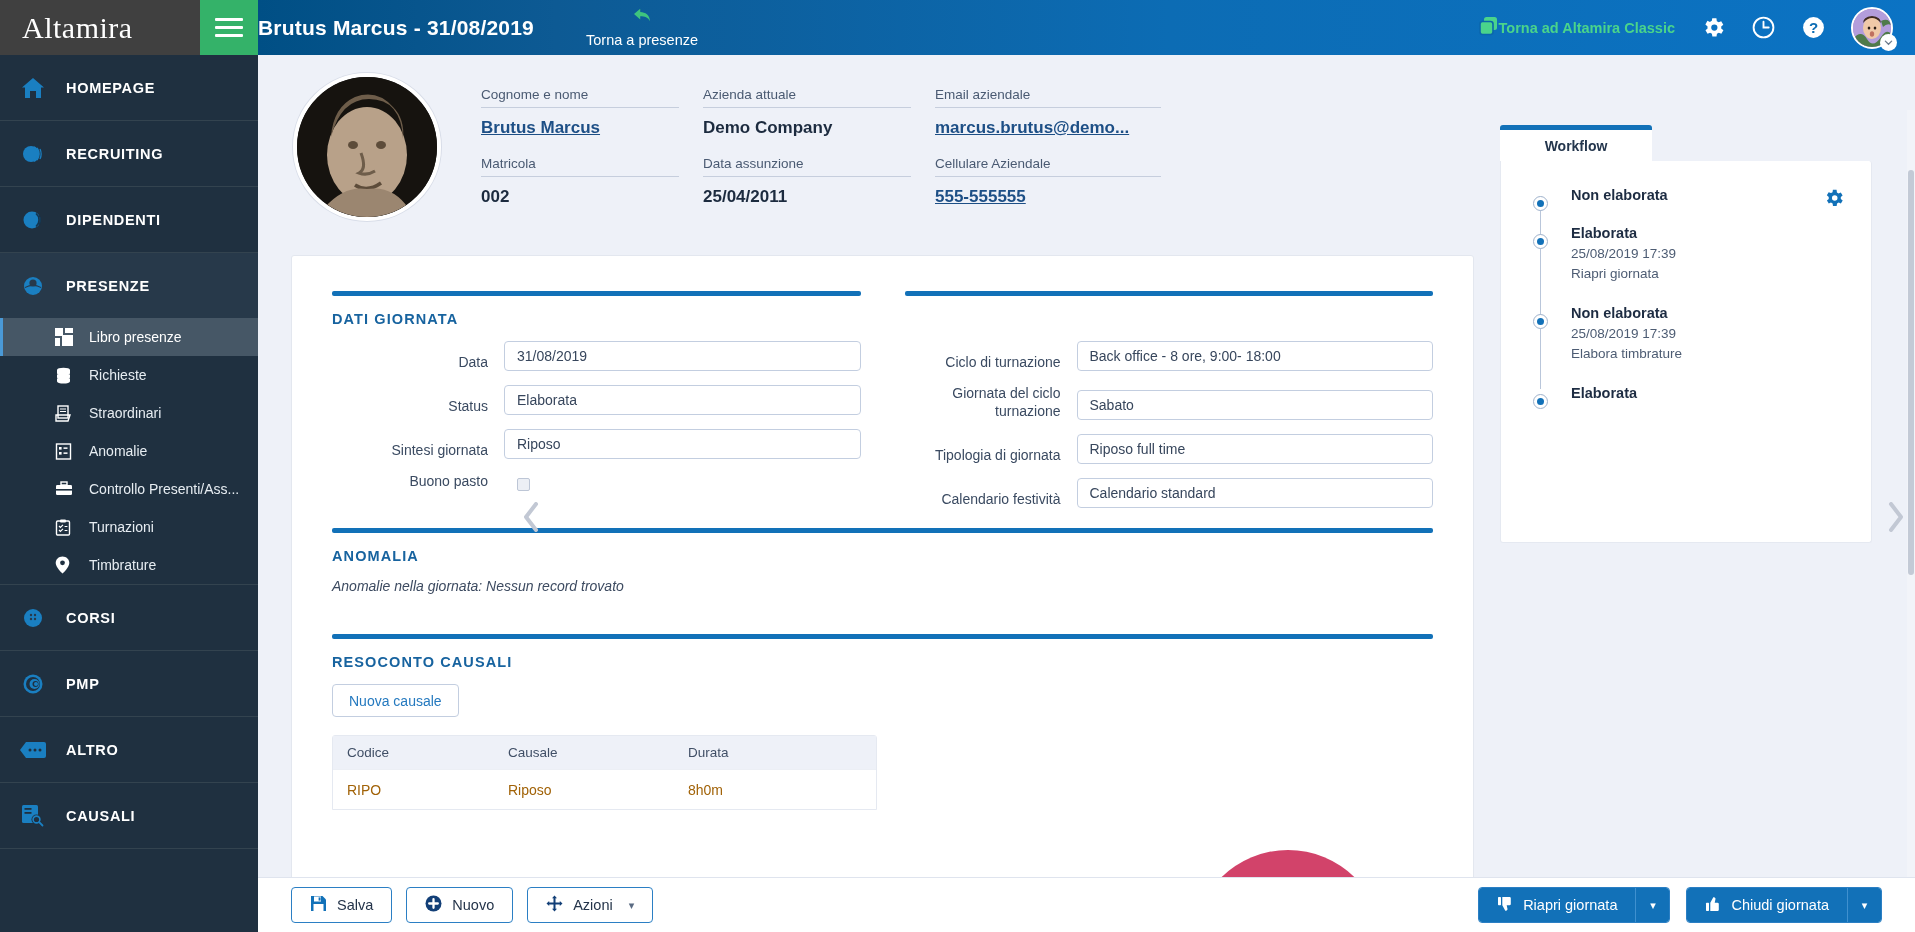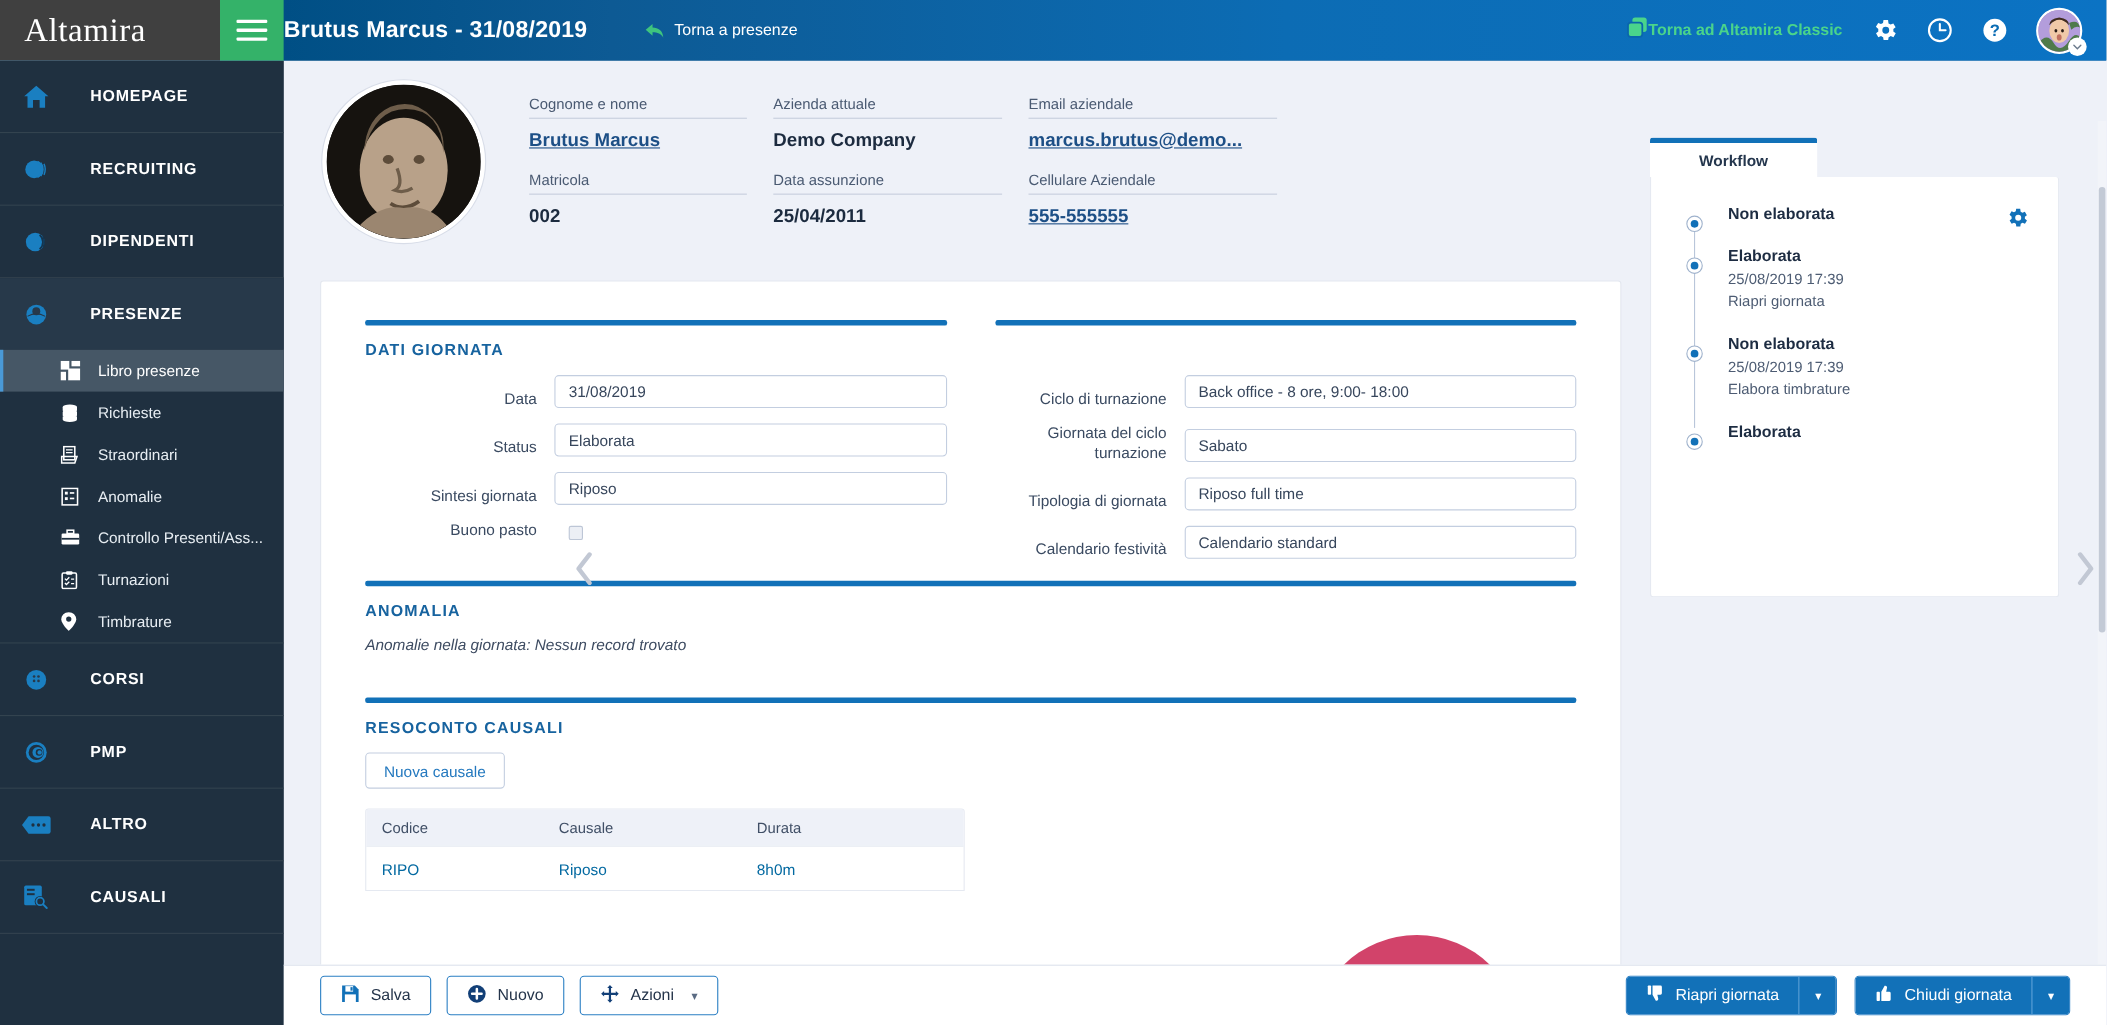--- a/index.html
+++ b/index.html
@@ -38,21 +38,21 @@
   }
   .topbar-content {
     position: absolute; left: 258px; top: 0; right: 0; height: 55px;
     display: flex; align-items: center; z-index: 2;
   }
   .page-title {
     color: #fff; font-size: 21px; font-weight: bold; 
     letter-spacing: 0.2px; white-space: nowrap;
   }
   .back-link {
-    display: flex; align-items: center; gap: 9px; margin-left: 52px; cursor: pointer;
+    display: flex; align-items: center; gap: 9px; margin-left: 52px; cursor: pointer; flex-direction: column;
   }
   .back-arrow { width: 18px; height: 16px; display:block; }
   .back-label { color: #ffffff; font-size: 14.5px; white-space: nowrap; }
   .topbar-spacer { flex: 1; }
   .classic-link {
     display: flex; align-items: center; cursor: pointer; margin-right: 26px;
   }
   .classic-label { color: #4ad48b; font-size: 14.5px; font-weight: bold; white-space: nowrap; }
   .ticon { width: 26px; height: 26px; cursor: pointer; margin-right: 24px; }
   .ticon svg { display:block; }
@@ -75,21 +75,21 @@
     background: #1f3040; overflow: hidden; z-index: 30;
   }
   .nav-group { border-bottom: 1px solid #33434f; }
   .nav-main {
     height: 65px; display: flex; align-items: center; padding-left: 20px; cursor: pointer;
   }
   .nav-main.active { background: #27394a; }
   .nav-main .nico { width: 42px; display: flex; align-items: center; justify-content: flex-start; }
   .nav-main .nlabel {
     color: #ffffff; font-size: 14.5px; font-weight: bold; letter-spacing: 0.7px;
-    margin-left: 20px; white-space: nowrap;
+    margin-left: 4px; white-space: nowrap;
   }
   .sub-item {
     height: 38px; display: flex; align-items: center; padding-left: 55px; cursor: pointer;
   }
   .sub-item.active { background: #465766; border-left: 3px solid #4a99d6; padding-left: 52px; }
   .sub-item .sico { width: 28px; display: flex; align-items: center; }
   .sub-item .slabel { color: #e7edf2; font-size: 14px; margin-left: 6px; white-space: nowrap; }
   .sub-item.active .slabel { color: #ffffff; }
 
   
@@ -151,21 +151,21 @@
   .anom-text { font-size: 14px; color: #3d4b61; font-style: italic; margin-bottom: 40px; }
   .btn-outline {
     display: inline-flex; align-items: center; justify-content: center;
     height: 33px; padding: 0 16px; border: 1px solid #c3cee0; border-radius: 4px;
     background: #fff; color: #2479bf; font-size: 14px; cursor: pointer;
   }
   .tbl { width: 545px; margin-top: 18px; border: 1px solid #e5e9f1; border-radius: 3px 3px 0 0; }
   .tbl-head { display: flex; background: #eef1f8; height: 33px; align-items: center; }
   .tbl-head div { font-size: 13.5px; color: #404f66; }
   .tbl-row { display: flex; height: 40px; align-items: center; border-top: 1px solid #eceff5; }
-  .tbl-row div { font-size: 14px; color: #0369a1; }
+  .tbl-row div { font-size: 14px; color: #a16207; }
   .c1 { width: 175px; padding-left: 14px; }
   .c2 { width: 180px; }
   .c3 { width: 150px; }
 
   .pink-circle {
     position: absolute; left: 935px; top: 795px; width: 190px; height: 190px;
     background: #d2436a; border-radius: 50%; z-index: 5;
   }
 
   

